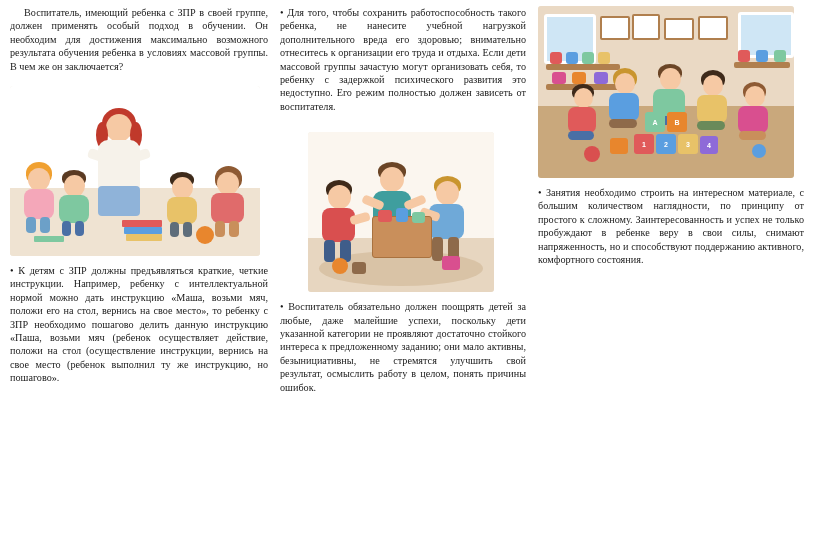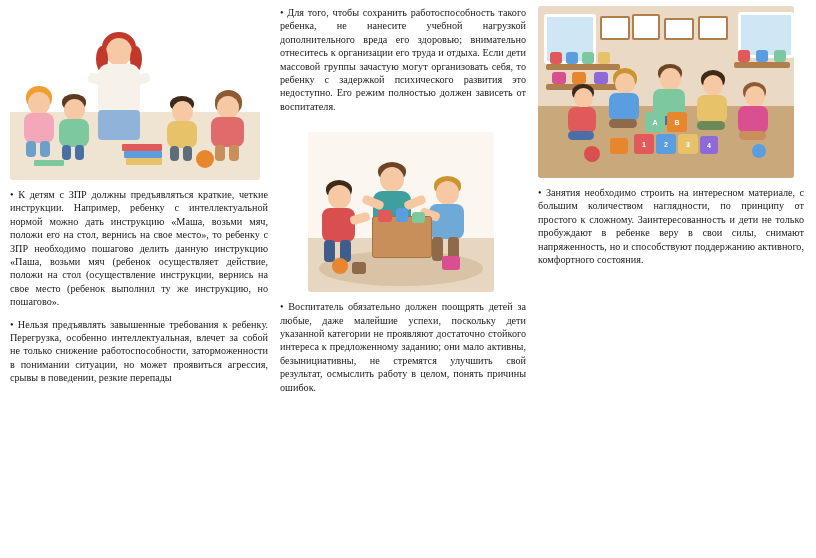--- a/index.html
+++ b/index.html
@@ -83,20 +83,21 @@
   .book { position:absolute; border-radius:1px; }
   .box { position:absolute; background:#c98f5b; border-radius:3px; border:1px solid #a9723f; }
 </style>
 </head>
 <body>
 
 <div class="page">
 
   <div class="col col-1">
 
+    <p class="indent">Воспитатель, имеющий ребенка с ЗПР в своей группе, должен применять особый подход в обучении. Он необходим для достижения максимально возможного результата обучения ребенка в условиях массовой группы. В чем же он заключается?</p>
 
     <div class="figure fig-1">
       <div class="scene">
         <div class="wall-1"></div>
         <div class="floor-1"></div>
 
         <div class="kid" style="left:78px; top:22px; width:64px; height:120px;">
           <div class="hair" style="left:14px; top:0px; width:34px; height:30px; background:#c0392b;"></div>
           <div class="head" style="left:18px; top:6px; width:26px; height:28px;"></div>
           <div class="hair" style="left:8px; top:14px; width:12px; height:26px; background:#c0392b; border-radius:50%;"></div>
@@ -141,21 +142,20 @@
 
         <div class="book" style="left:112px; top:134px; width:40px; height:7px; background:#e05a5a;"></div>
         <div class="book" style="left:114px; top:141px; width:38px; height:7px; background:#5a9ee0;"></div>
         <div class="book" style="left:116px; top:148px; width:36px; height:7px; background:#e8c268;"></div>
         <div class="book" style="left:24px; top:150px; width:30px; height:6px; background:#7ec8a0;"></div>
         <div class="ball" style="left:186px; top:140px; width:18px; height:18px; background:#e8862d;"></div>
       </div>
     </div>
 
     <p class="bullet">• К детям с ЗПР должны предъявляться краткие, четкие инструкции. Например, ребенку с интеллектуальной нормой можно дать инструкцию «Маша, возьми мяч, положи его на стол, вернись на свое место», то ребенку с ЗПР необходимо пошагово делить данную инструкцию «Паша, возьми мяч (ребенок осуществляет действие, положи на стол (осуществление инструкции, вернись на свое место (ребенок выполнил ту же инструкцию, но пошагово».</p>
-    <p class="bullet">• Нельзя предъявлять завышенные требования к ребенку. Перегрузка, особенно интеллектуальная, влечет за собой не только снижение работоспособности, заторможенности в понимании ситуации, но может проявиться агрессия, срывы в поведении, резкие перепады</p>
   </div>
 
   <div class="col col-2">
 
     <p class="bullet">• Для того, чтобы сохранить работоспособность такого ребенка, не нанесите учебной нагрузкой дополнительного вреда его здоровью; внимательно отнеситесь к организации его труда и отдыха. Если дети массовой группы зачастую могут организовать себя, то ребенку с задержкой психического развития это недоступно. Его режим полностью должен зависеть от воспитателя.</p>
 
     <div class="figure fig-2">
       <div class="scene">
         <div class="wall-2"></div>
         <div class="floor-2"></div>
@@ -273,16 +273,16 @@
         <div class="block" style="left:140px; top:128px; width:20px; height:20px; background:#e8c268;">3</div>
         <div class="block" style="left:107px; top:106px; width:20px; height:20px; background:#7ec8a0;">A</div>
         <div class="block" style="left:129px; top:106px; width:20px; height:20px; background:#e8862d;">B</div>
         <div class="block" style="left:162px; top:130px; width:18px; height:18px; background:#8e6ad8;">4</div>
         <div class="block" style="left:72px; top:132px; width:18px; height:16px; background:#e8862d;"></div>
         <div class="ball" style="left:46px; top:140px; width:16px; height:16px; background:#d94f4f;"></div>
         <div class="ball" style="left:214px; top:138px; width:14px; height:14px; background:#5a9ee0;"></div>
       </div>
     </div>
 
-    <p class="bullet">• Занятия необходимо строить на интересном материале, с большим количеством наглядности, по принципу от простого к сложному. Заинтересованность и дети не только пробуждают в ребенке веру в свои силы, снимают напряженность, но и способствуют поддержанию активного, комфортного состояния.</p>
+    <p class="bullet">• Занятия необходимо строить на интересном материале, с большим количеством наглядности, по принципу от простого к сложному. Заинтересованность и успех не только пробуждают в ребенке веру в свои силы, снимают напряженность, но и способствуют поддержанию активного, комфортного состояния.</p>
   </div>
 
 </div>
 
 </body></html>

